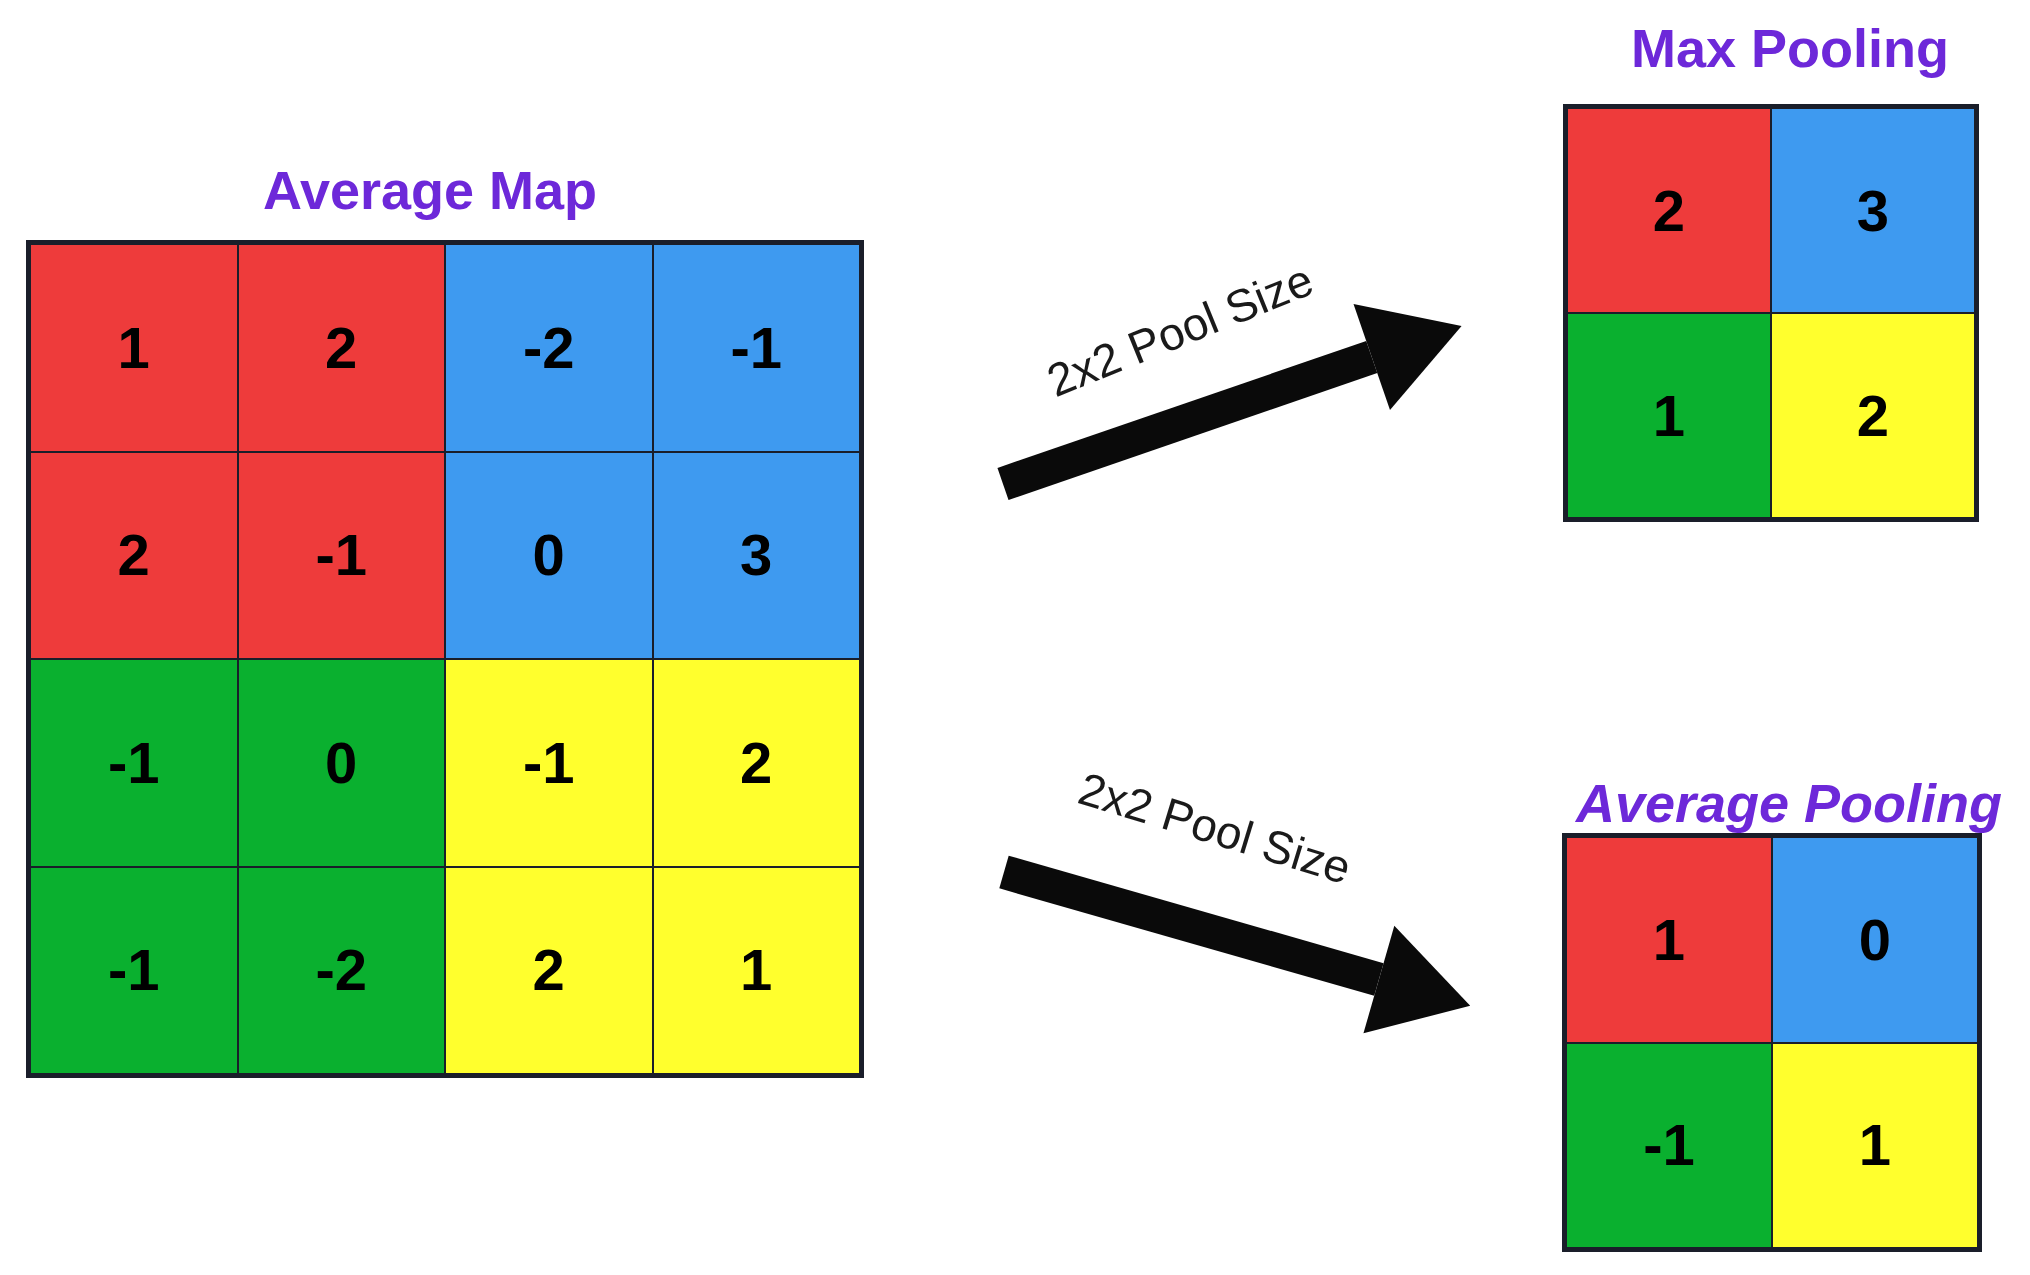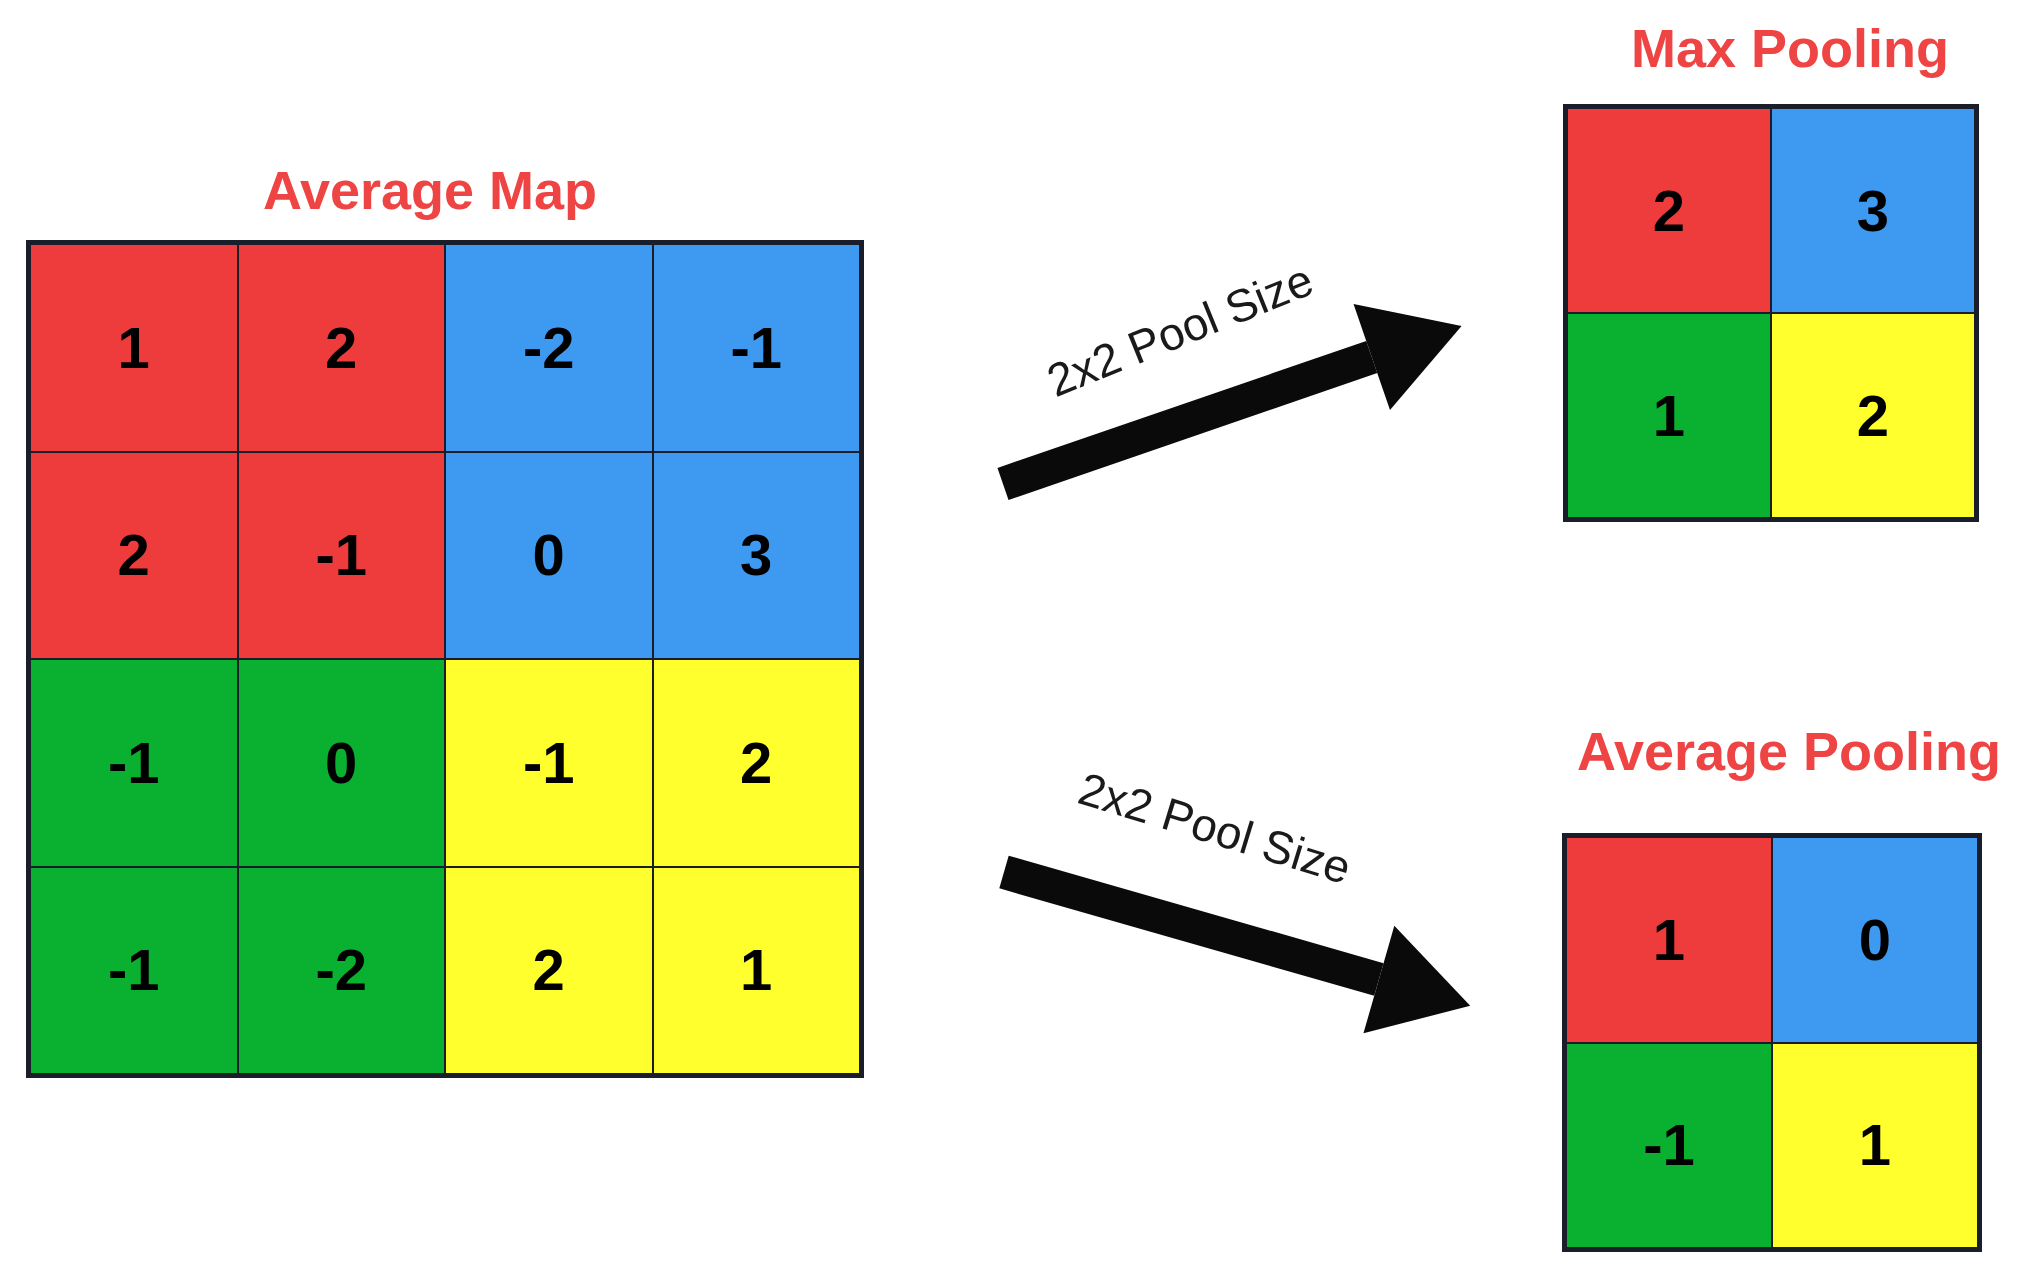--- a/index.html
+++ b/index.html
@@ -10,27 +10,27 @@
     background: #ffffff;
     overflow: hidden;
     font-family: "Liberation Sans", sans-serif;
   }
 
   .title {
     position: absolute;
     transform: translateX(-50%);
     font-size: 54px;
     font-weight: bold;
-    color: #ef4444;
+    color: #6d28d9;
     white-space: nowrap;
     line-height: 1;
   }
   #fm-title  { left: 430px;  top: 163px; }
   #max-title { left: 1790px; top: 21px;  }
-  #avg-title { left: 1789px; top: 724px; }
+  #avg-title { left: 1789px; top: 776px; font-style: italic; }
 
   .grid {
     position: absolute;
     display: grid;
     border: 4px solid var(--line);
     background: var(--line);
     box-sizing: border-box;
   }
   #fm-grid  { left: 26px;   top: 240px; width: 838px; height: 838px;
               grid-template-columns: repeat(4, 1fr); grid-template-rows: repeat(4, 1fr); }

